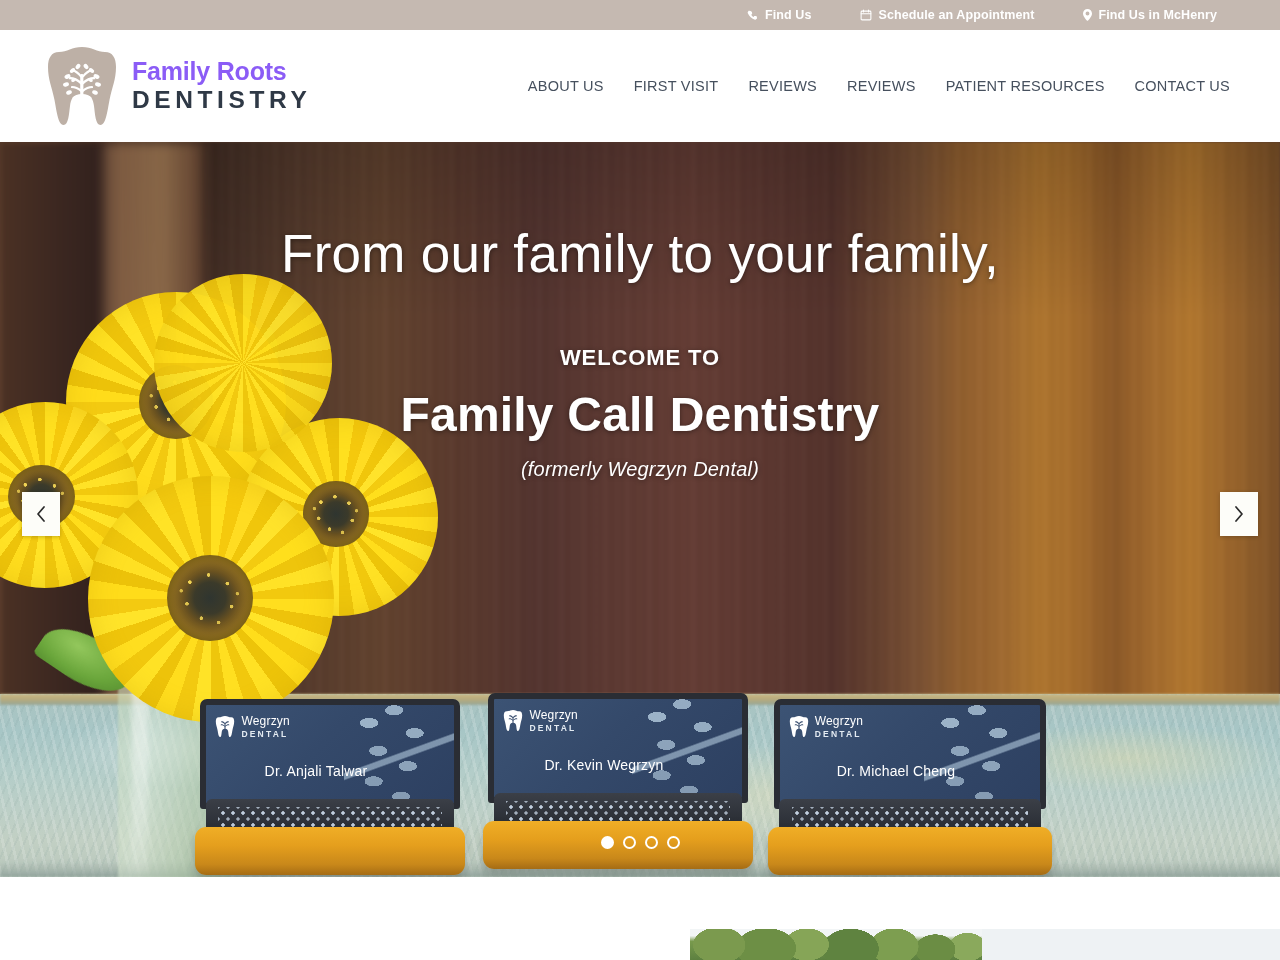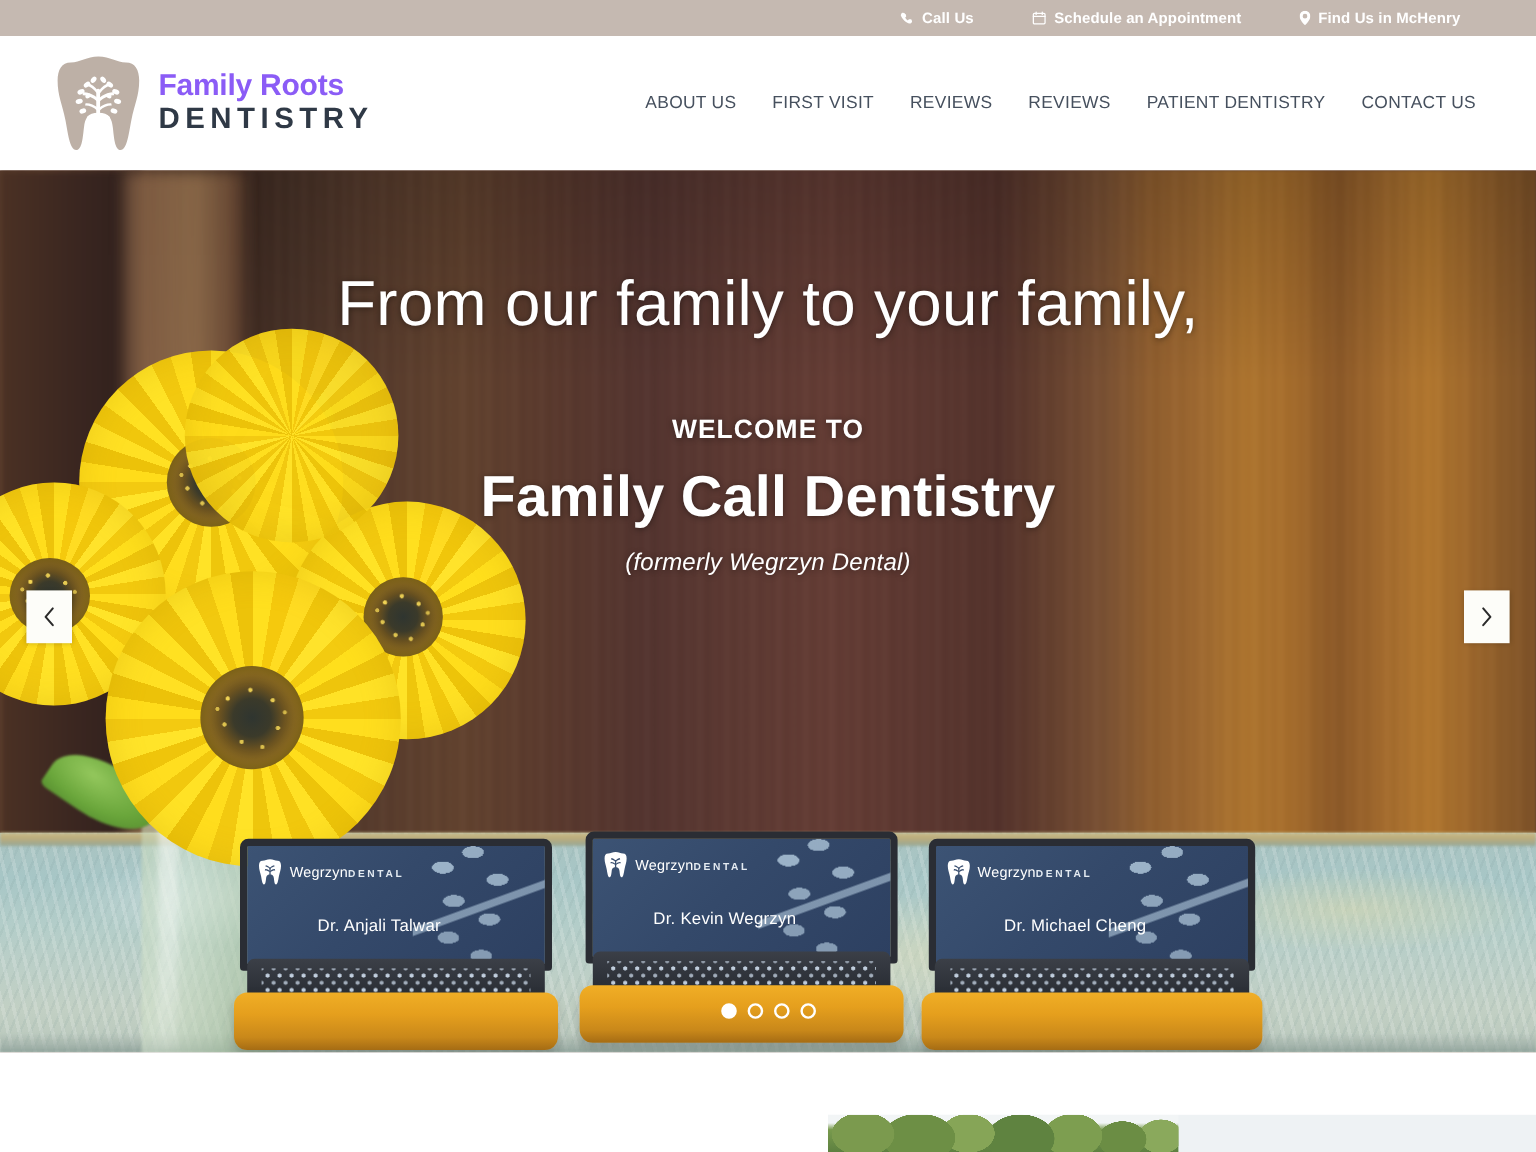--- a/index.html
+++ b/index.html
@@ -273,21 +273,21 @@
       radial-gradient(ellipse 9px 5px at 56% 56%, rgba(190,214,232,.65) 0 100%, transparent 101%),
       radial-gradient(ellipse 9px 5px at 26% 68%, rgba(190,214,232,.6) 0 100%, transparent 101%),
       radial-gradient(ellipse 9px 5px at 50% 80%, rgba(190,214,232,.6) 0 100%, transparent 101%),
       linear-gradient(160deg, transparent 46%, rgba(190,214,232,.55) 47%, rgba(190,214,232,.55) 50%, transparent 51%);
   }
   .card-brand {
     position:absolute; left:9px; top:10px;
     display:flex; align-items:center; gap:6px; z-index:2;
   }
   .card-brand .ctooth { width:20px; height:23px; flex:none; }
-  .card-brand .ctxt { display:flex; flex-direction:row; line-height:1; }
+  .card-brand .ctxt { display:flex; flex-direction:column; line-height:1; }
   .card-brand .cname { color:#fff; font-size:12px; letter-spacing:.2px; }
   .card-brand .cdent { color:#e4ebf2; font-size:8.5px; font-weight:bold; letter-spacing:2.2px; margin-top:3px; }
   .card-doc {
     position:absolute; left:0; right:0; top:58px;
     text-align:center; color:#ffffff; font-size:14px;
     letter-spacing:.2px; z-index:2; padding-right:28px;
   }
 
   
   .hero-copy {
@@ -352,21 +352,21 @@
 <body>
 
 <div class="topbar">
 
   <div class="topbar-item">
     <span class="ticon">
       <svg width="11" height="11" viewBox="0 0 16 16" fill="#ffffff">
         <path d="M5.2 1.3 3.1 1c-.5-.07-.98.2-1.2.64L1.1 3.2a1.3 1.3 0 0 0-.05 1.02c.95 2.5 2.4 4.6 4.3 6.3 1.9 1.7 4 2.9 6.3 3.5.37.1.77.03 1.08-.2l1.4-1a1.2 1.2 0 0 0 .45-1.2l-.42-2c-.1-.5-.55-.86-1.07-.85l-2 .05c-.4 0-.77.22-.96.57l-.5.9c-1.5-.8-2.7-2-3.5-3.5l.85-.55c.35-.22.55-.62.5-1.04l-.27-2c-.06-.48-.45-.86-.93-.92z"></path>
       </svg>
     </span>
-    <span>Call Us</span>
+    <span>Find Us</span>
   </div>
 
   <div class="topbar-item">
     <span class="ticon">
       <svg width="12" height="12" viewBox="0 0 16 16" fill="none" stroke="#ffffff" stroke-width="1.4">
         <rect x="1.5" y="2.8" width="13" height="11.7" rx="1.2"></rect>
         <path d="M1.5 6.2h13M4.6 1.4v2.6M11.4 1.4v2.6" stroke-linecap="round"></path>
       </svg>
     </span>
     <span>Schedule an Appointment</span>
@@ -417,21 +417,21 @@
       <span class="logo-title">Family Roots</span>
       <span class="logo-sub">DENTISTRY</span>
     </span>
   </div>
 
   <nav class="nav">
     <span class="nav-item">ABOUT US</span>
     <span class="nav-item">FIRST VISIT</span>
     <span class="nav-item">REVIEWS</span>
     <span class="nav-item">REVIEWS</span>
-    <span class="nav-item">PATIENT DENTISTRY</span>
+    <span class="nav-item">PATIENT RESOURCES</span>
     <span class="nav-item">CONTACT US</span>
   </nav>
 </div>
 
 <div class="hero">
 
   <div class="hero-bg"></div>
   <div class="hero-frame"></div>
   <div class="hero-wall"></div>
 

